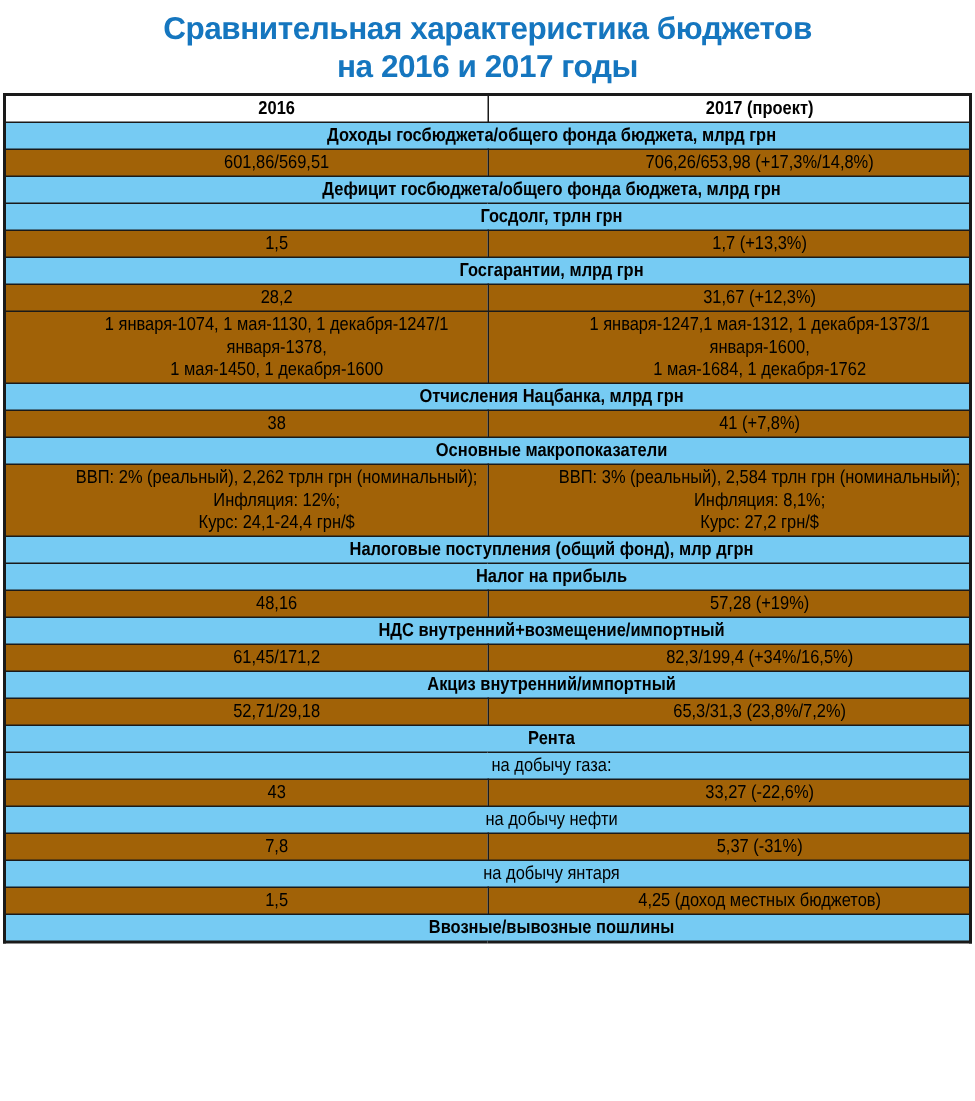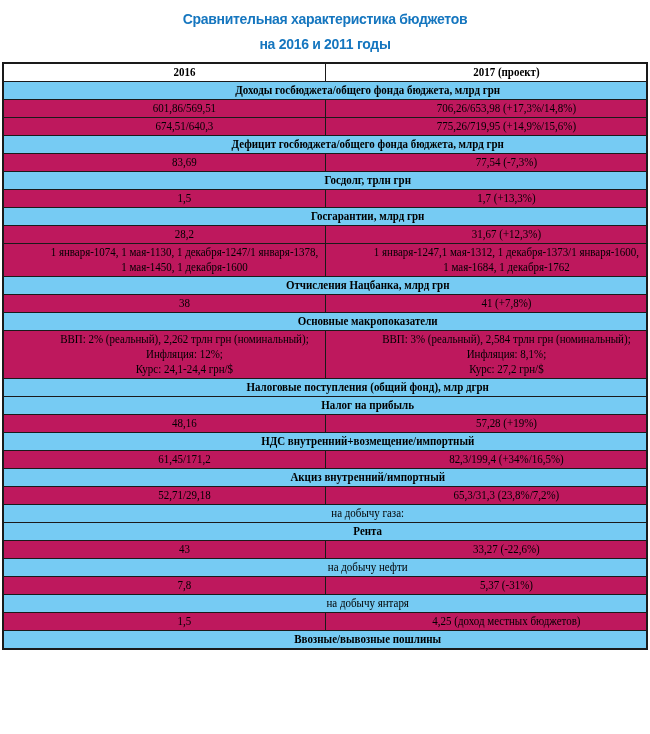--- a/index.html
+++ b/index.html
@@ -10,80 +10,71 @@
   }
   html,body{margin:0;padding:0;background:#ffffff;}
   body{
     width:650px;height:734px;overflow:hidden;
     font-family:"Liberation Sans","DejaVu Sans",sans-serif;
     color:var(--text);
   }
   .title{
     margin:0;padding:7px 0 5px;
     text-align:center;font-weight:700;
-    font-size:14px;line-height:25px;
+    font-size:21px;line-height:25px;
     color:var(--title-color);
     letter-spacing:-0.3px;
   }
   table.budget{
     width:646px;margin:0 2px;
     border-collapse:collapse;
     border:2px solid var(--grid);
     table-layout:fixed;
   }
   td{
     border:1px solid var(--grid);
     padding:1px 16px;
     text-align:center;vertical-align:middle;
     font-size:12.5px;line-height:15px;
     overflow:hidden;
-    font-family:Liberation Serif, serif;
   }
   td .t{
     display:inline-block;
     width:114%;
     transform:scaleX(0.877);
     transform-origin:50% 50%;
     white-space:pre-line;
   }
   tr.colheader td{font-weight:700;background:#ffffff;}
   tr.section td{background:var(--row-blue);font-weight:700;}
   tr.section.regular td{font-weight:400;}
-  tr.data td{background:#be185d;font-weight:400;}
+  tr.data td{background:#a16207;font-weight:400;}
 </style>
 </head>
 <body>
 
 <div class="page">
   <h1 class="title"><span>Сравнительная характеристика бюджетов</span><br>
-  <span>на 2016 и 2011 годы</span></h1>
+  <span>на 2016 и 2017 годы</span></h1>
 
   <table class="budget">
     <tbody>
         <tr class="colheader">
           <td><span class="t">2016</span></td>
           <td><span class="t">2017 (проект)</span></td>
         </tr>
         <tr class="section">
           <td colspan="2"><span class="t">Доходы госбюджета/общего фонда бюджета, млрд грн</span></td>
         </tr>
         <tr class="data">
           <td><span class="t">601,86/569,51</span></td>
           <td><span class="t">706,26/653,98 (+17,3%/14,8%)</span></td>
         </tr>
-        <tr class="data">
-          <td><span class="t">674,51/640,3</span></td>
-          <td><span class="t">775,26/719,95 (+14,9%/15,6%)</span></td>
-        </tr>
         <tr class="section">
           <td colspan="2"><span class="t">Дефицит госбюджета/общего фонда бюджета, млрд грн</span></td>
-        </tr>
-        <tr class="data">
-          <td><span class="t">83,69</span></td>
-          <td><span class="t">77,54 (-7,3%)</span></td>
         </tr>
         <tr class="section">
           <td colspan="2"><span class="t">Госдолг, трлн грн</span></td>
         </tr>
         <tr class="data">
           <td><span class="t">1,5</span></td>
           <td><span class="t">1,7 (+13,3%)</span></td>
         </tr>
         <tr class="section">
           <td colspan="2"><span class="t">Госгарантии, млрд грн</span></td>
@@ -133,25 +124,25 @@
           <td><span class="t">61,45/171,2</span></td>
           <td><span class="t">82,3/199,4 (+34%/16,5%)</span></td>
         </tr>
         <tr class="section">
           <td colspan="2"><span class="t">Акциз внутренний/импортный</span></td>
         </tr>
         <tr class="data">
           <td><span class="t">52,71/29,18</span></td>
           <td><span class="t">65,3/31,3 (23,8%/7,2%)</span></td>
         </tr>
+        <tr class="section">
+          <td colspan="2"><span class="t">Рента</span></td>
+        </tr>
         <tr class="section regular">
           <td colspan="2"><span class="t">на добычу газа:</span></td>
-        </tr>
-        <tr class="section">
-          <td colspan="2"><span class="t">Рента</span></td>
         </tr>
         <tr class="data">
           <td><span class="t">43</span></td>
           <td><span class="t">33,27 (-22,6%)</span></td>
         </tr>
         <tr class="section regular">
           <td colspan="2"><span class="t">на добычу нефти</span></td>
         </tr>
         <tr class="data">
           <td><span class="t">7,8</span></td>

